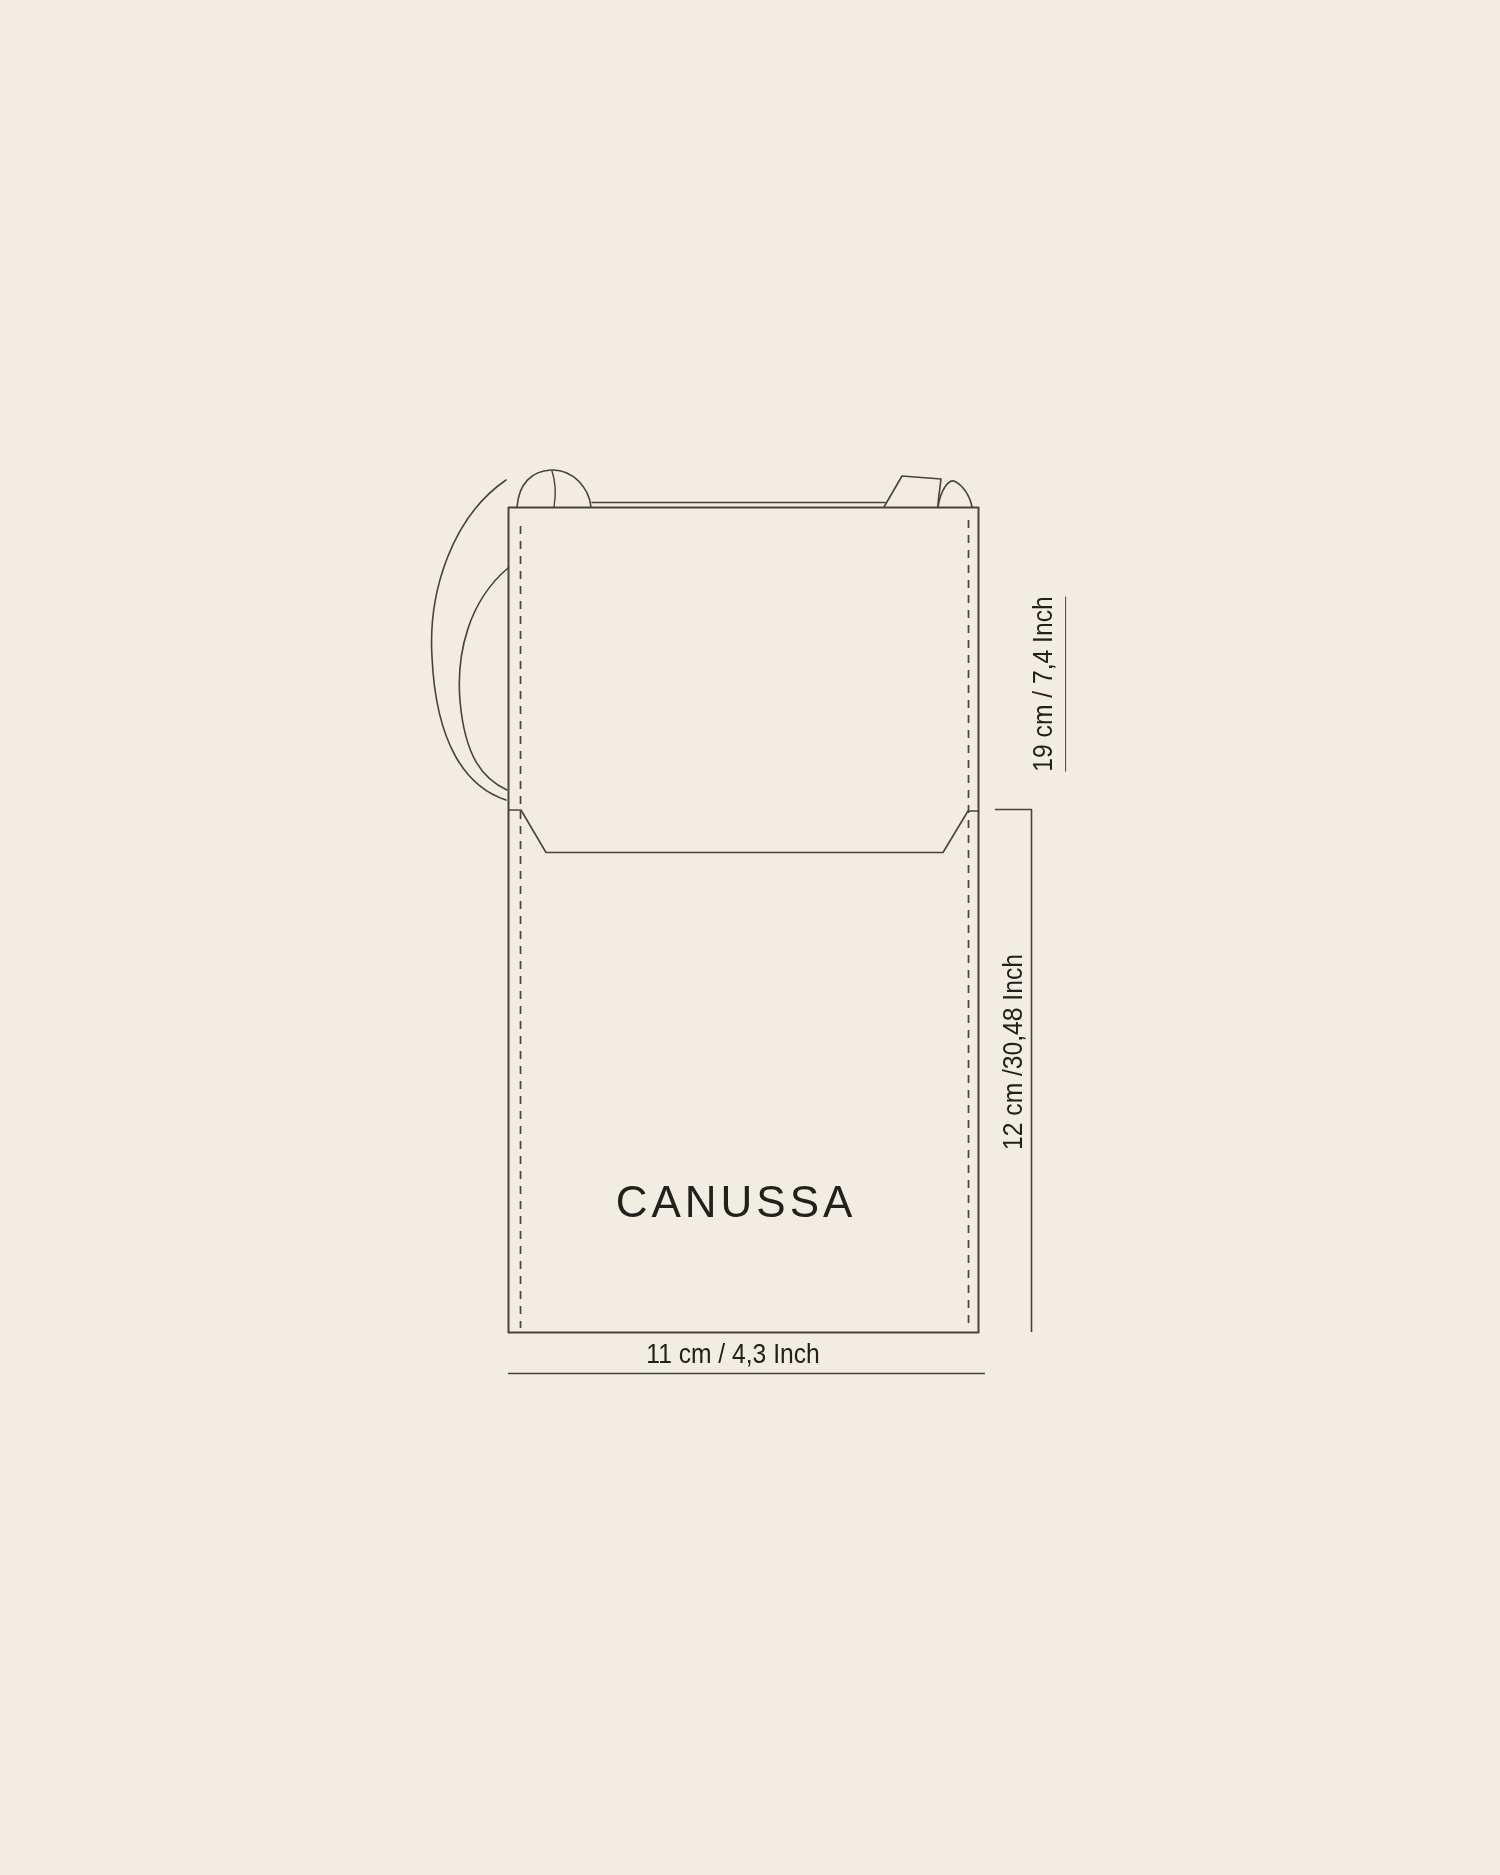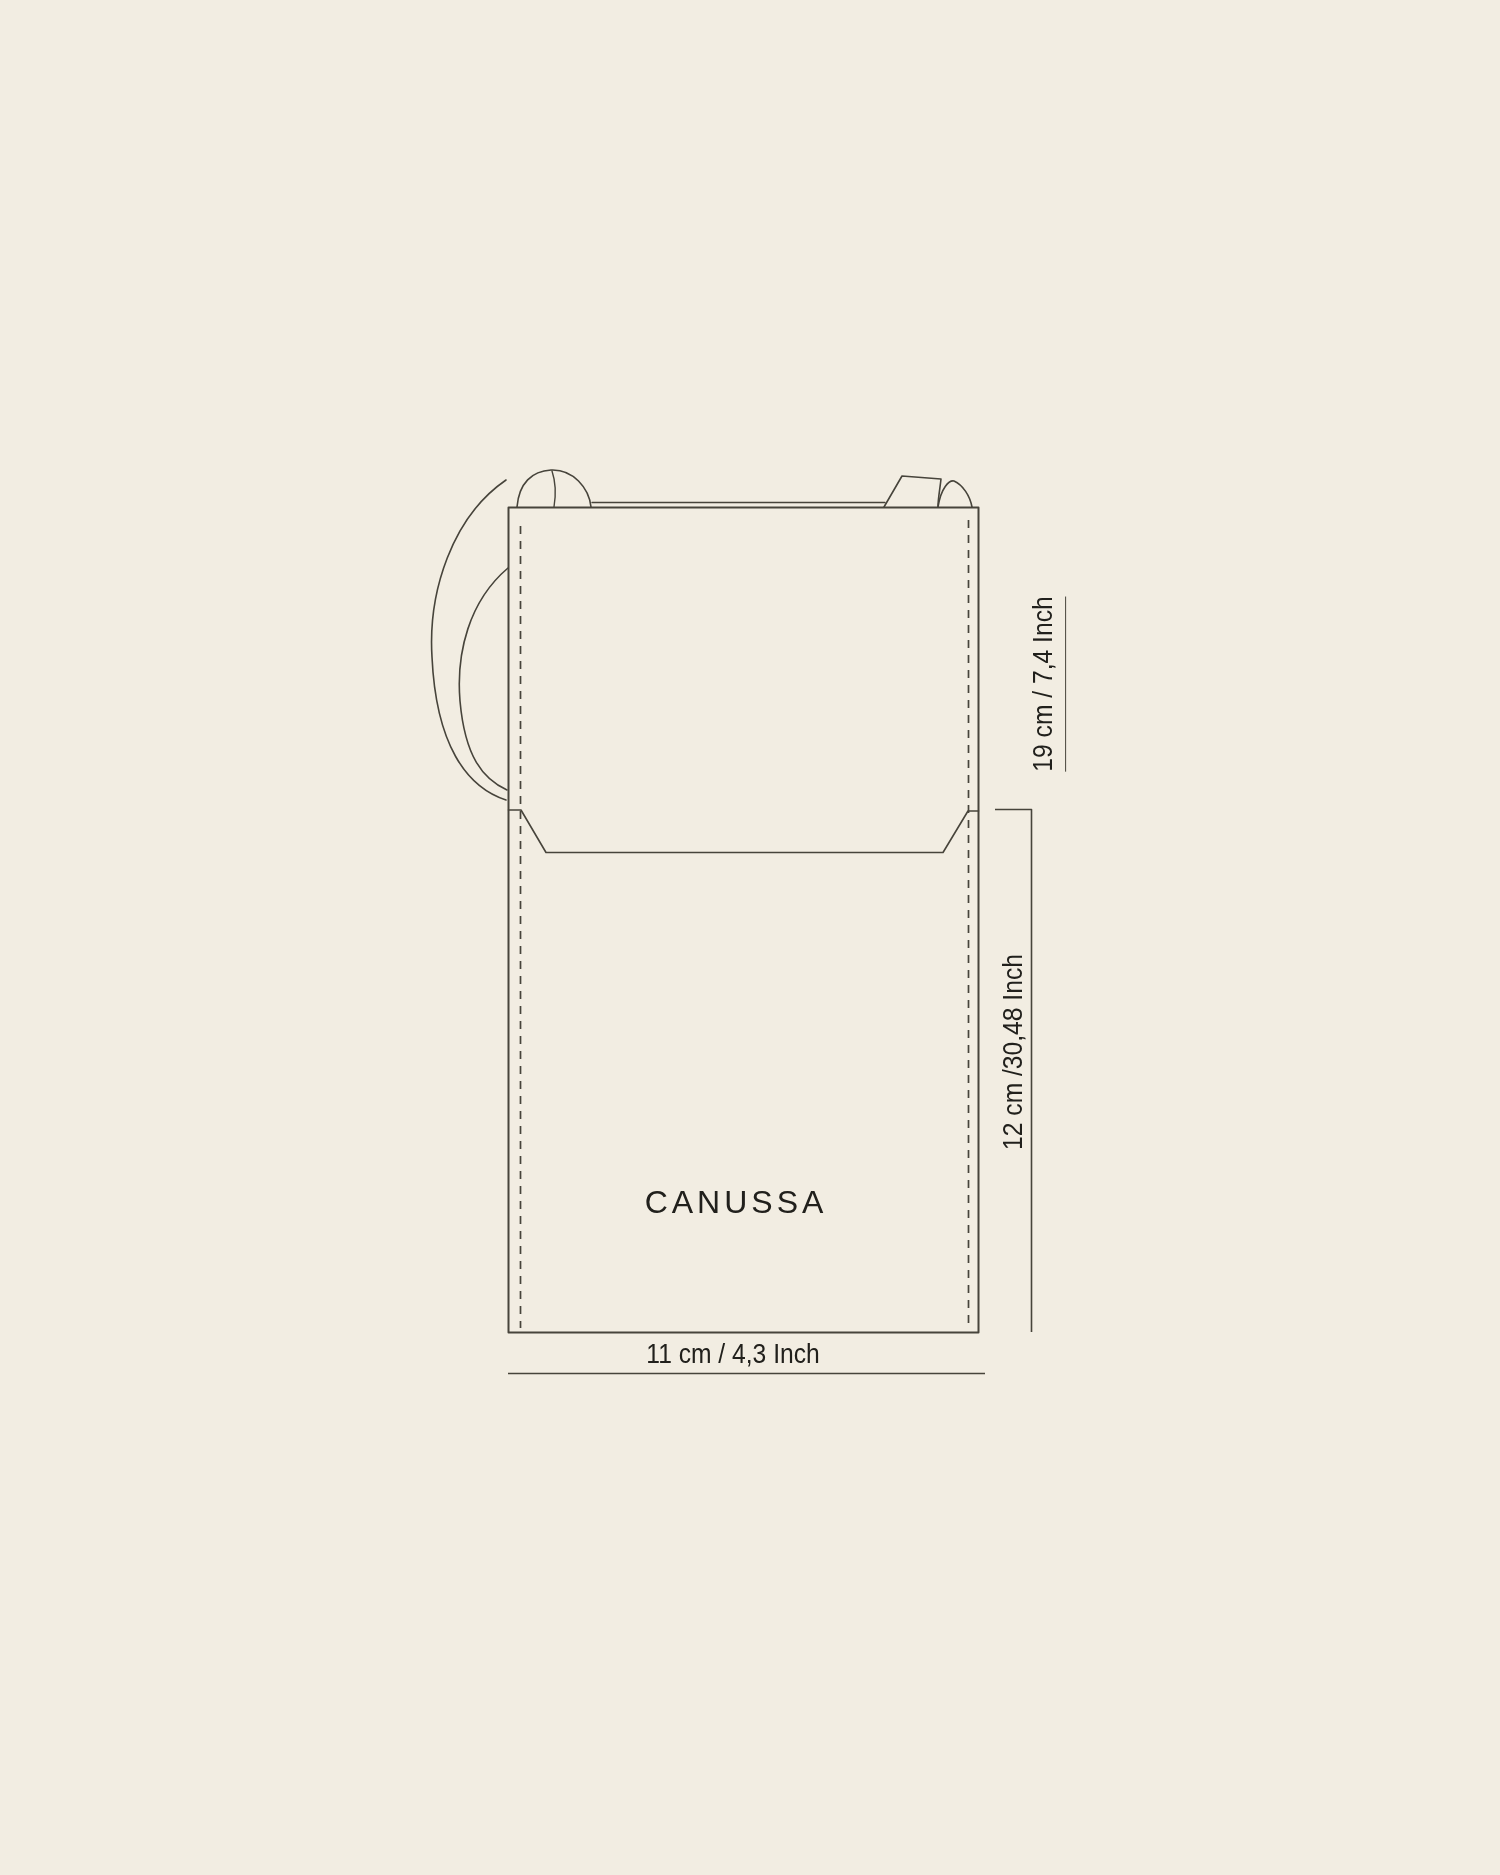--- a/index.html
+++ b/index.html
@@ -42,21 +42,21 @@
   }
   .dim-label.horizontal-width{
     left:733px;top:1354px;
     transform:translate(-50%,-50%) scaleX(0.88);
   }
   .brand-logo{
     position:absolute;
     left:736px;top:1202px;
     transform:translate(-50%,-50%);
     color:var(--text);
-    font-size:32px;
+    font-size:44px;
     font-weight:400;
     letter-spacing:4px;
     white-space:nowrap;
   }
 </style>
 </head>
 <body>
 
 <div class="canvas">
 

